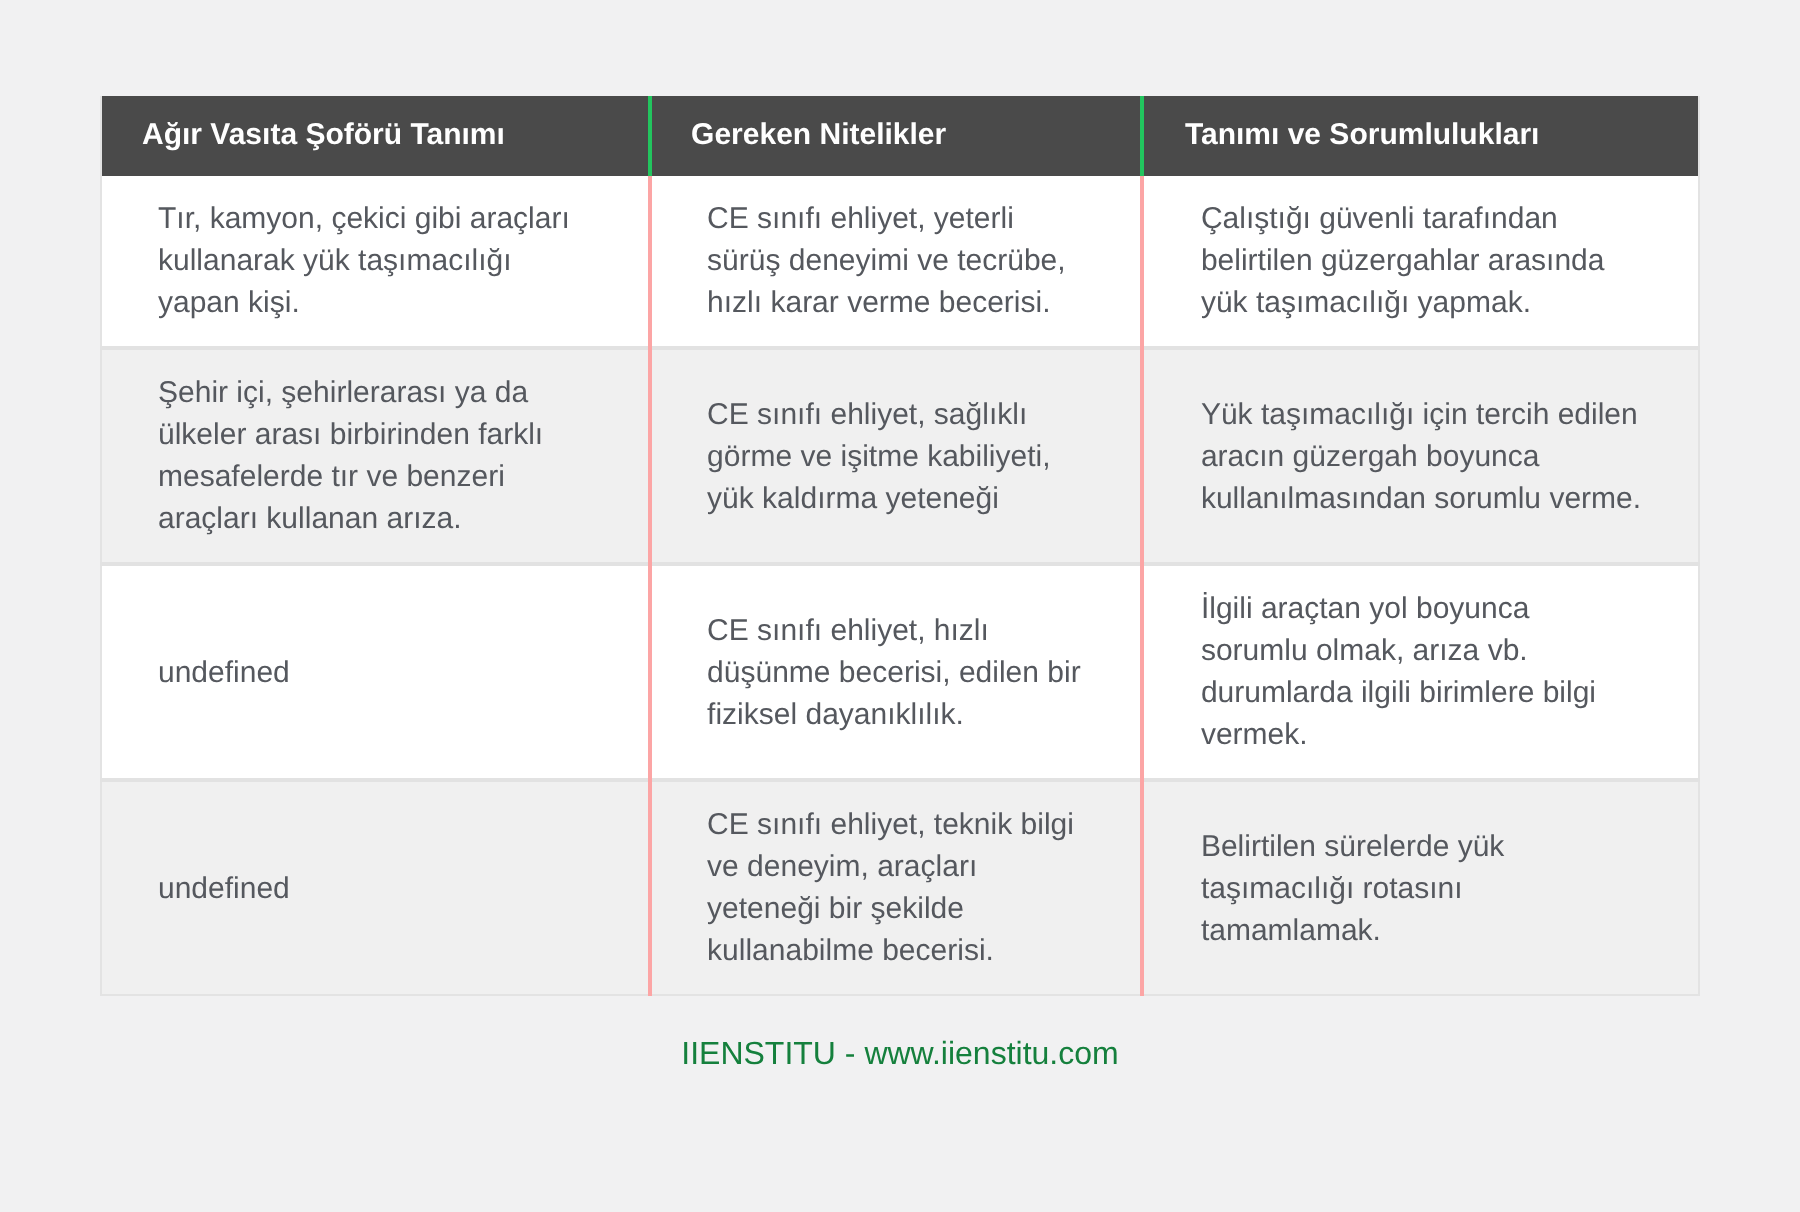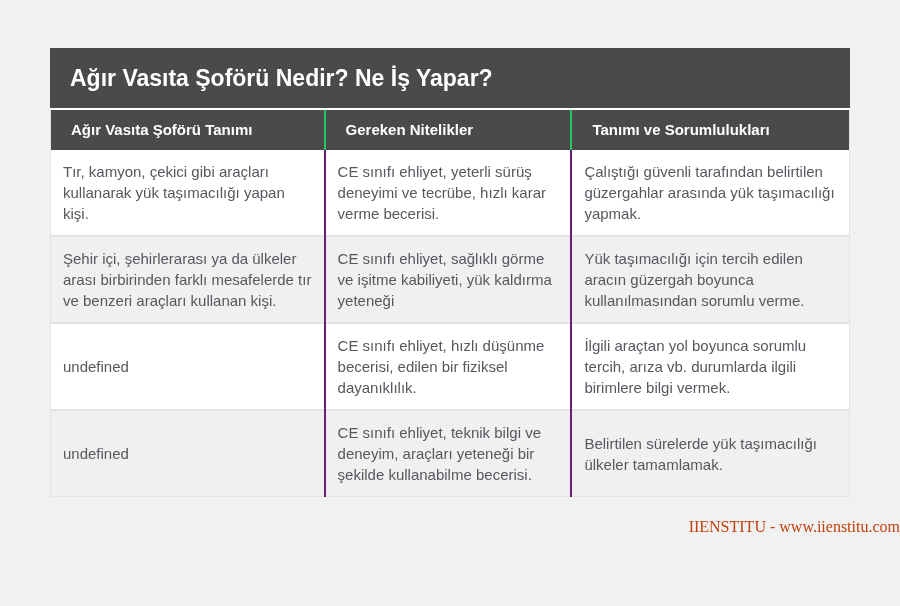--- a/index.html
+++ b/index.html
@@ -45,51 +45,49 @@
     padding: 10px 20px;
     line-height: 20px;
   }
   table.data-table th + th {
     border-left: 2px solid #22c55e;
   }
   table.data-table td {
     font-size: 15px;
     line-height: 21px;
     color: #55585e;
-    padding: 11px 12px;
+    padding: 11px 28px;
     vertical-align: middle;
     word-wrap: break-word;
   }
   table.data-table td + td {
-    border-left: 2px solid #701a75;
+    border-left: 2px solid #fca5a5;
     margin-top: 44px;
   }
   table.data-table tbody tr + tr td {
     border-top: 2px solid #e2e2e2;
   }
   table.data-table tbody tr:nth-child(odd) {
     background: #ffffff;
   }
   table.data-table tbody tr:nth-child(even) {
     background: #f0f0f0;
   }
   .footer {
-    text-align: right;
-    color: #c2410c;
+    text-align: center;
+    color: #15803d;
     font-size: 16px;
     line-height: 24px;
     margin-top: 18px;
-    font-family: Liberation Serif, serif;
   }
 </style>
 </head>
 <body>
 
 <div class="card">
-  <div class="title-bar">Ağır Vasıta Şoförü Nedir? Ne İş Yapar?</div>
 
   <table class="data-table">
     <colgroup>
       <col class="c1">
         <col class="c2">
         <col class="c3">
     </colgroup>
     <thead>
       <tr>
         <th>Ağır Vasıta Şoförü Tanımı</th>
@@ -97,31 +95,31 @@
         <th>Tanımı ve Sorumlulukları</th>
       </tr>
     </thead>
     <tbody>
       <tr>
         <td>Tır, kamyon, çekici gibi araçları kullanarak yük taşımacılığı yapan kişi.</td>
         <td>CE sınıfı ehliyet, yeterli sürüş deneyimi ve tecrübe, hızlı karar verme becerisi.</td>
         <td>Çalıştığı güvenli tarafından belirtilen güzergahlar arasında yük taşımacılığı yapmak.</td>
       </tr>
       <tr>
-        <td>Şehir içi, şehirlerarası ya da ülkeler arası birbirinden farklı mesafelerde tır ve benzeri araçları kullanan kişi.</td>
+        <td>Şehir içi, şehirlerarası ya da ülkeler arası birbirinden farklı mesafelerde tır ve benzeri araçları kullanan arıza.</td>
         <td>CE sınıfı ehliyet, sağlıklı görme ve işitme kabiliyeti, yük kaldırma yeteneği</td>
         <td>Yük taşımacılığı için tercih edilen aracın güzergah boyunca kullanılmasından sorumlu verme.</td>
       </tr>
       <tr>
         <td>undefined</td>
         <td>CE sınıfı ehliyet, hızlı düşünme becerisi, edilen bir fiziksel dayanıklılık.</td>
-        <td>İlgili araçtan yol boyunca sorumlu tercih, arıza vb. durumlarda ilgili birimlere bilgi vermek.</td>
+        <td>İlgili araçtan yol boyunca sorumlu olmak, arıza vb. durumlarda ilgili birimlere bilgi vermek.</td>
       </tr>
       <tr>
         <td>undefined</td>
         <td>CE sınıfı ehliyet, teknik bilgi ve deneyim, araçları yeteneği bir şekilde kullanabilme becerisi.</td>
-        <td>Belirtilen sürelerde yük taşımacılığı ülkeler tamamlamak.</td>
+        <td>Belirtilen sürelerde yük taşımacılığı rotasını tamamlamak.</td>
       </tr>
     </tbody>
   </table>
 </div>
 
 <div class="footer">IIENSTITU - www.iienstitu.com</div>
 
 </body></html>

